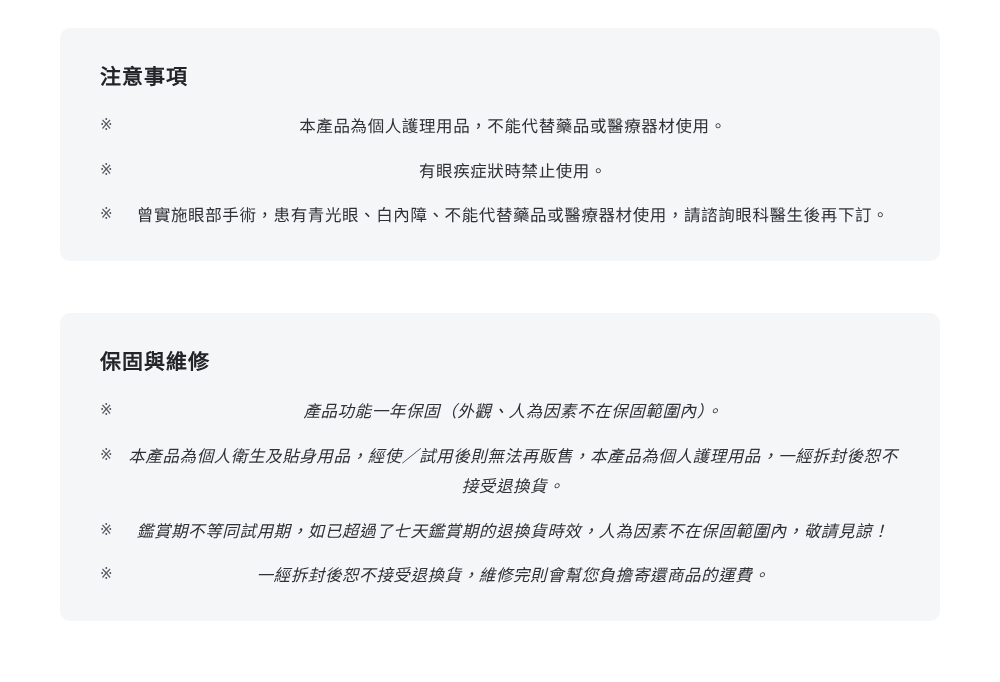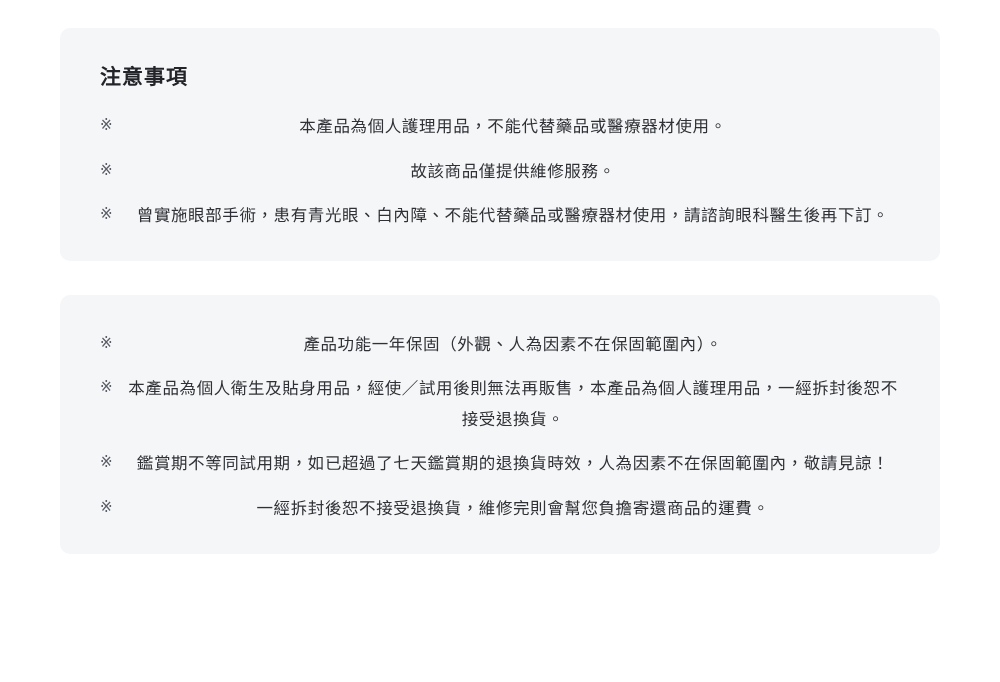--- a/index.html
+++ b/index.html
@@ -14,21 +14,21 @@
     color: #2f3136;
     -webkit-font-smoothing: antialiased;
   }
   .page {
     width: 1000px;
     height: 520px;
     box-sizing: border-box;
     padding: 28px 60px 0 60px;
     display: flex;
     flex-direction: column;
-    gap: 34px;
+    gap: 52px;
   }
   .card {
     background: #f5f6f7;
     border-radius: 10px;
     box-sizing: border-box;
     padding: 34px 40px 30px 40px;
   }
   .card-title {
     font-size: 21px;
     font-weight: bold;
@@ -55,46 +55,47 @@
     width: 26px;
     color: #5b5e66;
     font-size: 15px;
     line-height: 1.85;
   }
   .item-text {
     flex: 1 1 auto;
     text-align: center;
   }
   .card-warning .item-text { max-width: 810px; }
-  .card-warranty .item-text { max-width: 800px; }
+  .card-warranty .item-text { max-width: 800px; font-style: italic; }
 </style>
 </head>
 <body>
 
 <div class="page">
 
   <section class="card card-warning">
     <h2 class="card-title">注意事項</h2>
     <div class="item-list">
       <div class="item">
         <span class="bullet">※</span>
         <span class="item-text">本產品為個人護理用品，不能代替藥品或醫療器材使用。</span>
       </div>
       <div class="item">
         <span class="bullet">※</span>
-        <span class="item-text">故該商品僅提供維修服務。</span>
+        <span class="item-text">有眼疾症狀時禁止使用。</span>
       </div>
       <div class="item">
         <span class="bullet">※</span>
         <span class="item-text">曾實施眼部手術，患有青光眼、白內障、不能代替藥品或醫療器材使用，請諮詢眼科醫生後再下訂。</span>
       </div>
     </div>
   </section>
 
   <section class="card card-warranty">
+    <h2 class="card-title">保固與維修</h2>
     <div class="item-list">
       <div class="item">
         <span class="bullet">※</span>
         <span class="item-text">產品功能一年保固（外觀、人為因素不在保固範圍內）。</span>
       </div>
       <div class="item">
         <span class="bullet">※</span>
         <span class="item-text">本產品為個人衛生及貼身用品，經使／試用後則無法再販售，本產品為個人護理用品，一經拆封後恕不接受退換貨。</span>
       </div>
       <div class="item">

